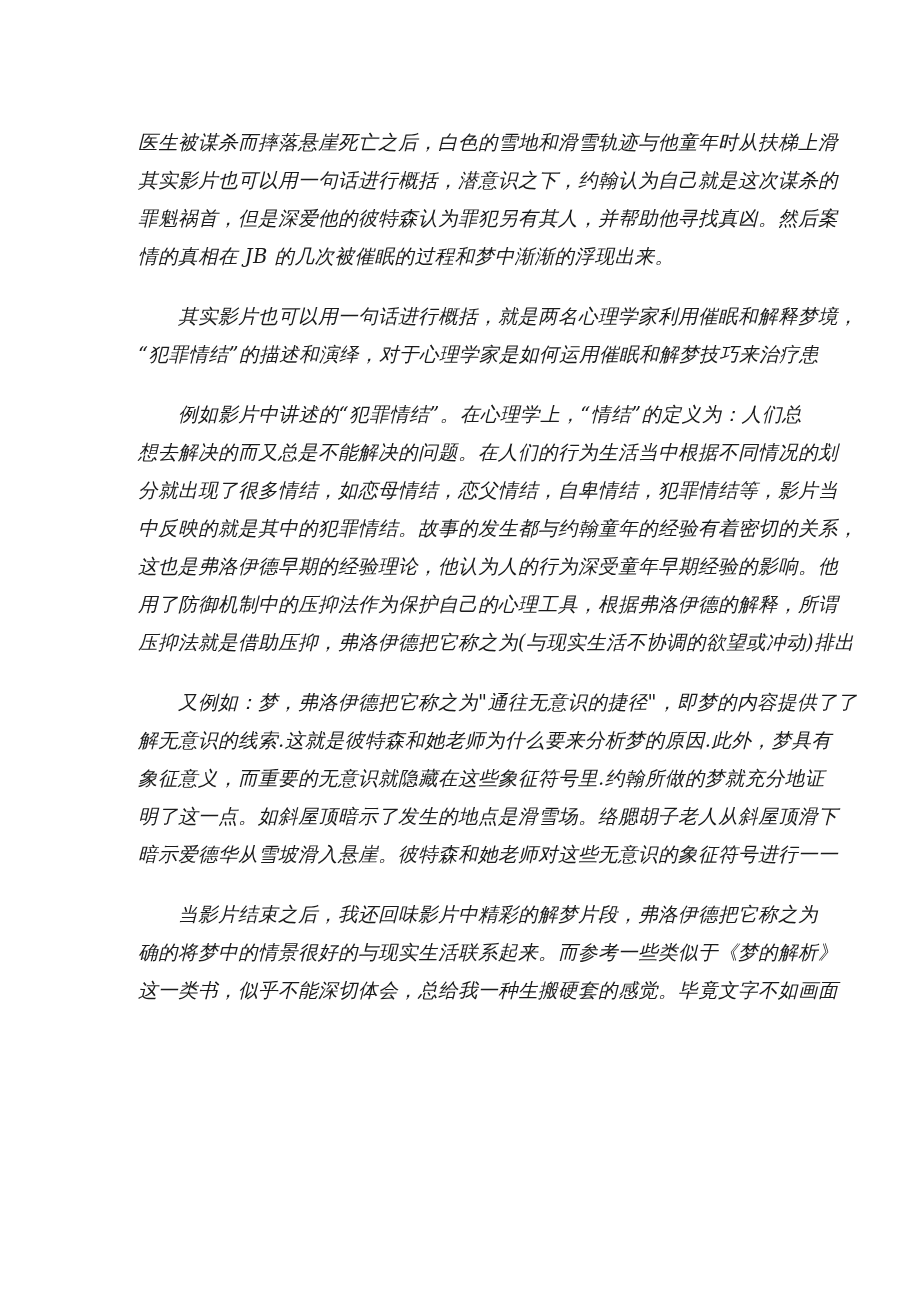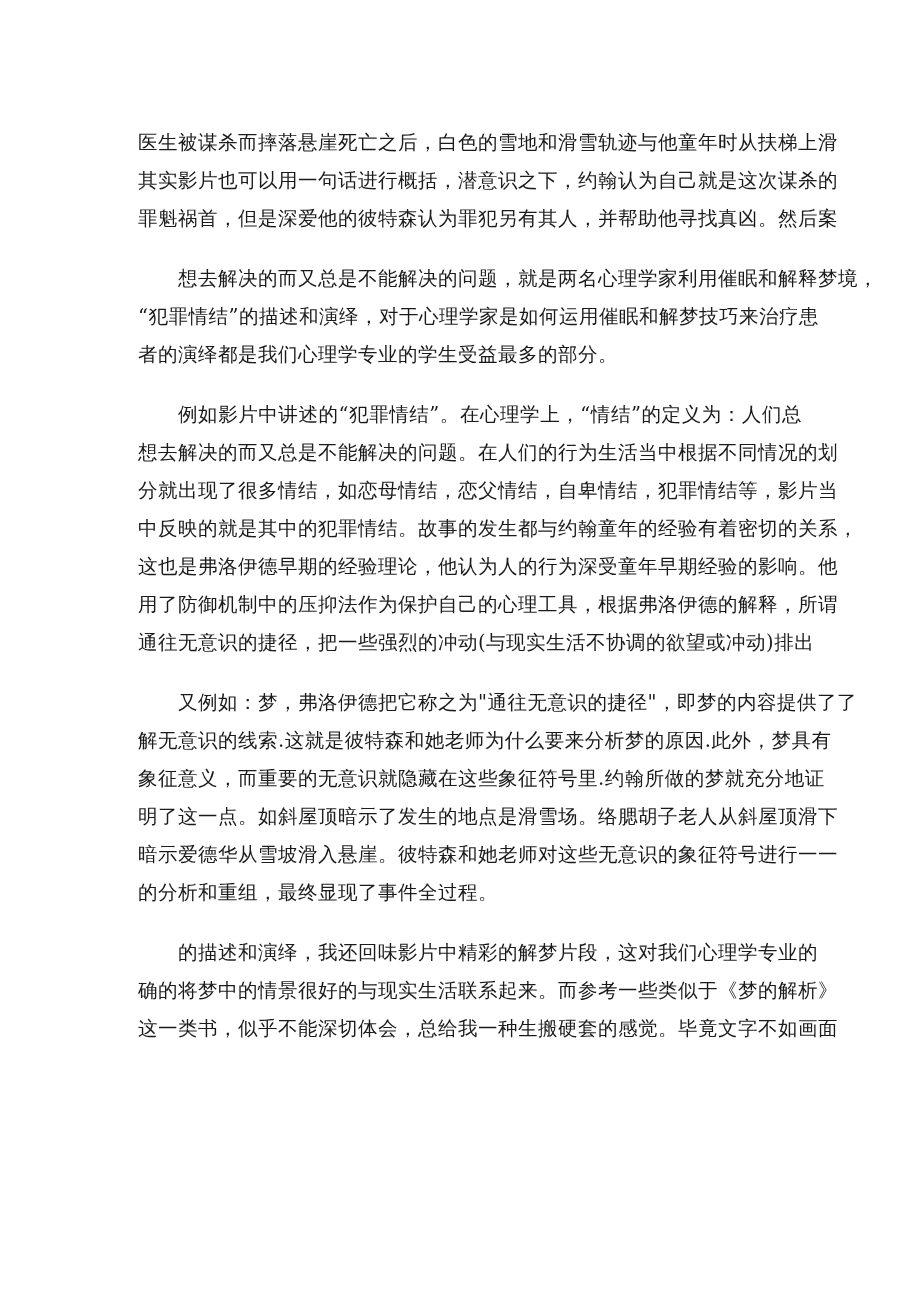--- a/index.html
+++ b/index.html
@@ -16,20 +16,21 @@
       color: #1a1a1a;
     }
     .page {
       position: absolute;
       left: 138px;
       top: 124px;
       width: 664px;
     }
     .para {
       margin: 0 0 22px 0;
+      font-style: italic;
     }
     .line {
       display: block;
       height: 38px;
       line-height: 38px;
       font-size: 19.5px;
       white-space: nowrap;
       text-align: justify;
       text-align-last: justify;
       letter-spacing: 0.5px;
@@ -43,46 +44,45 @@
   </style>
 </head>
 <body>
 
 <div class="page">
 
   <p class="para">
     <span class="line">医生被谋杀而摔落悬崖死亡之后，白色的雪地和滑雪轨迹与他童年时从扶梯上滑</span>
     <span class="line">其实影片也可以用一句话进行概括，潜意识之下，约翰认为自己就是这次谋杀的</span>
     <span class="line">罪魁祸首，但是深爱他的彼特森认为罪犯另有其人，并帮助他寻找真凶。然后案</span>
+    <span class="line last">情的真相在 JB 的几次被催眠的过程和梦中渐渐的浮现出来。</span>
   </p>
 
   <p class="para">
-    <span class="line indent">想去解决的而又总是不能解决的问题，就是两名心理学家利用催眠和解释梦境，</span>
+    <span class="line indent">其实影片也可以用一句话进行概括，就是两名心理学家利用催眠和解释梦境，</span>
     <span class="line">“犯罪情结”的描述和演绎，对于心理学家是如何运用催眠和解梦技巧来治疗患</span>
-    <span class="line last">者的演绎都是我们心理学专业的学生受益最多的部分。</span>
   </p>
 
   <p class="para">
     <span class="line indent">例如影片中讲述的“犯罪情结”。在心理学上，“情结”的定义为：人们总</span>
     <span class="line">想去解决的而又总是不能解决的问题。在人们的行为生活当中根据不同情况的划</span>
     <span class="line">分就出现了很多情结，如恋母情结，恋父情结，自卑情结，犯罪情结等，影片当</span>
     <span class="line">中反映的就是其中的犯罪情结。故事的发生都与约翰童年的经验有着密切的关系，</span>
     <span class="line">这也是弗洛伊德早期的经验理论，他认为人的行为深受童年早期经验的影响。他</span>
     <span class="line">用了防御机制中的压抑法作为保护自己的心理工具，根据弗洛伊德的解释，所谓</span>
-    <span class="line">通往无意识的捷径，把一些强烈的冲动(与现实生活不协调的欲望或冲动)排出</span>
+    <span class="line">压抑法就是借助压抑，弗洛伊德把它称之为(与现实生活不协调的欲望或冲动)排出</span>
   </p>
 
   <p class="para">
     <span class="line indent">又例如：梦，弗洛伊德把它称之为"通往无意识的捷径"，即梦的内容提供了了</span>
     <span class="line">解无意识的线索.这就是彼特森和她老师为什么要来分析梦的原因.此外，梦具有</span>
     <span class="line">象征意义，而重要的无意识就隐藏在这些象征符号里.约翰所做的梦就充分地证</span>
     <span class="line">明了这一点。如斜屋顶暗示了发生的地点是滑雪场。络腮胡子老人从斜屋顶滑下</span>
     <span class="line">暗示爱德华从雪坡滑入悬崖。彼特森和她老师对这些无意识的象征符号进行一一</span>
-    <span class="line last">的分析和重组，最终显现了事件全过程。</span>
   </p>
 
   <p class="para">
-    <span class="line indent">的描述和演绎，我还回味影片中精彩的解梦片段，这对我们心理学专业的</span>
+    <span class="line indent">当影片结束之后，我还回味影片中精彩的解梦片段，弗洛伊德把它称之为</span>
     <span class="line">确的将梦中的情景很好的与现实生活联系起来。而参考一些类似于《梦的解析》</span>
     <span class="line">这一类书，似乎不能深切体会，总给我一种生搬硬套的感觉。毕竟文字不如画面</span>
   </p>
 
 </div>
 
 </body></html>

